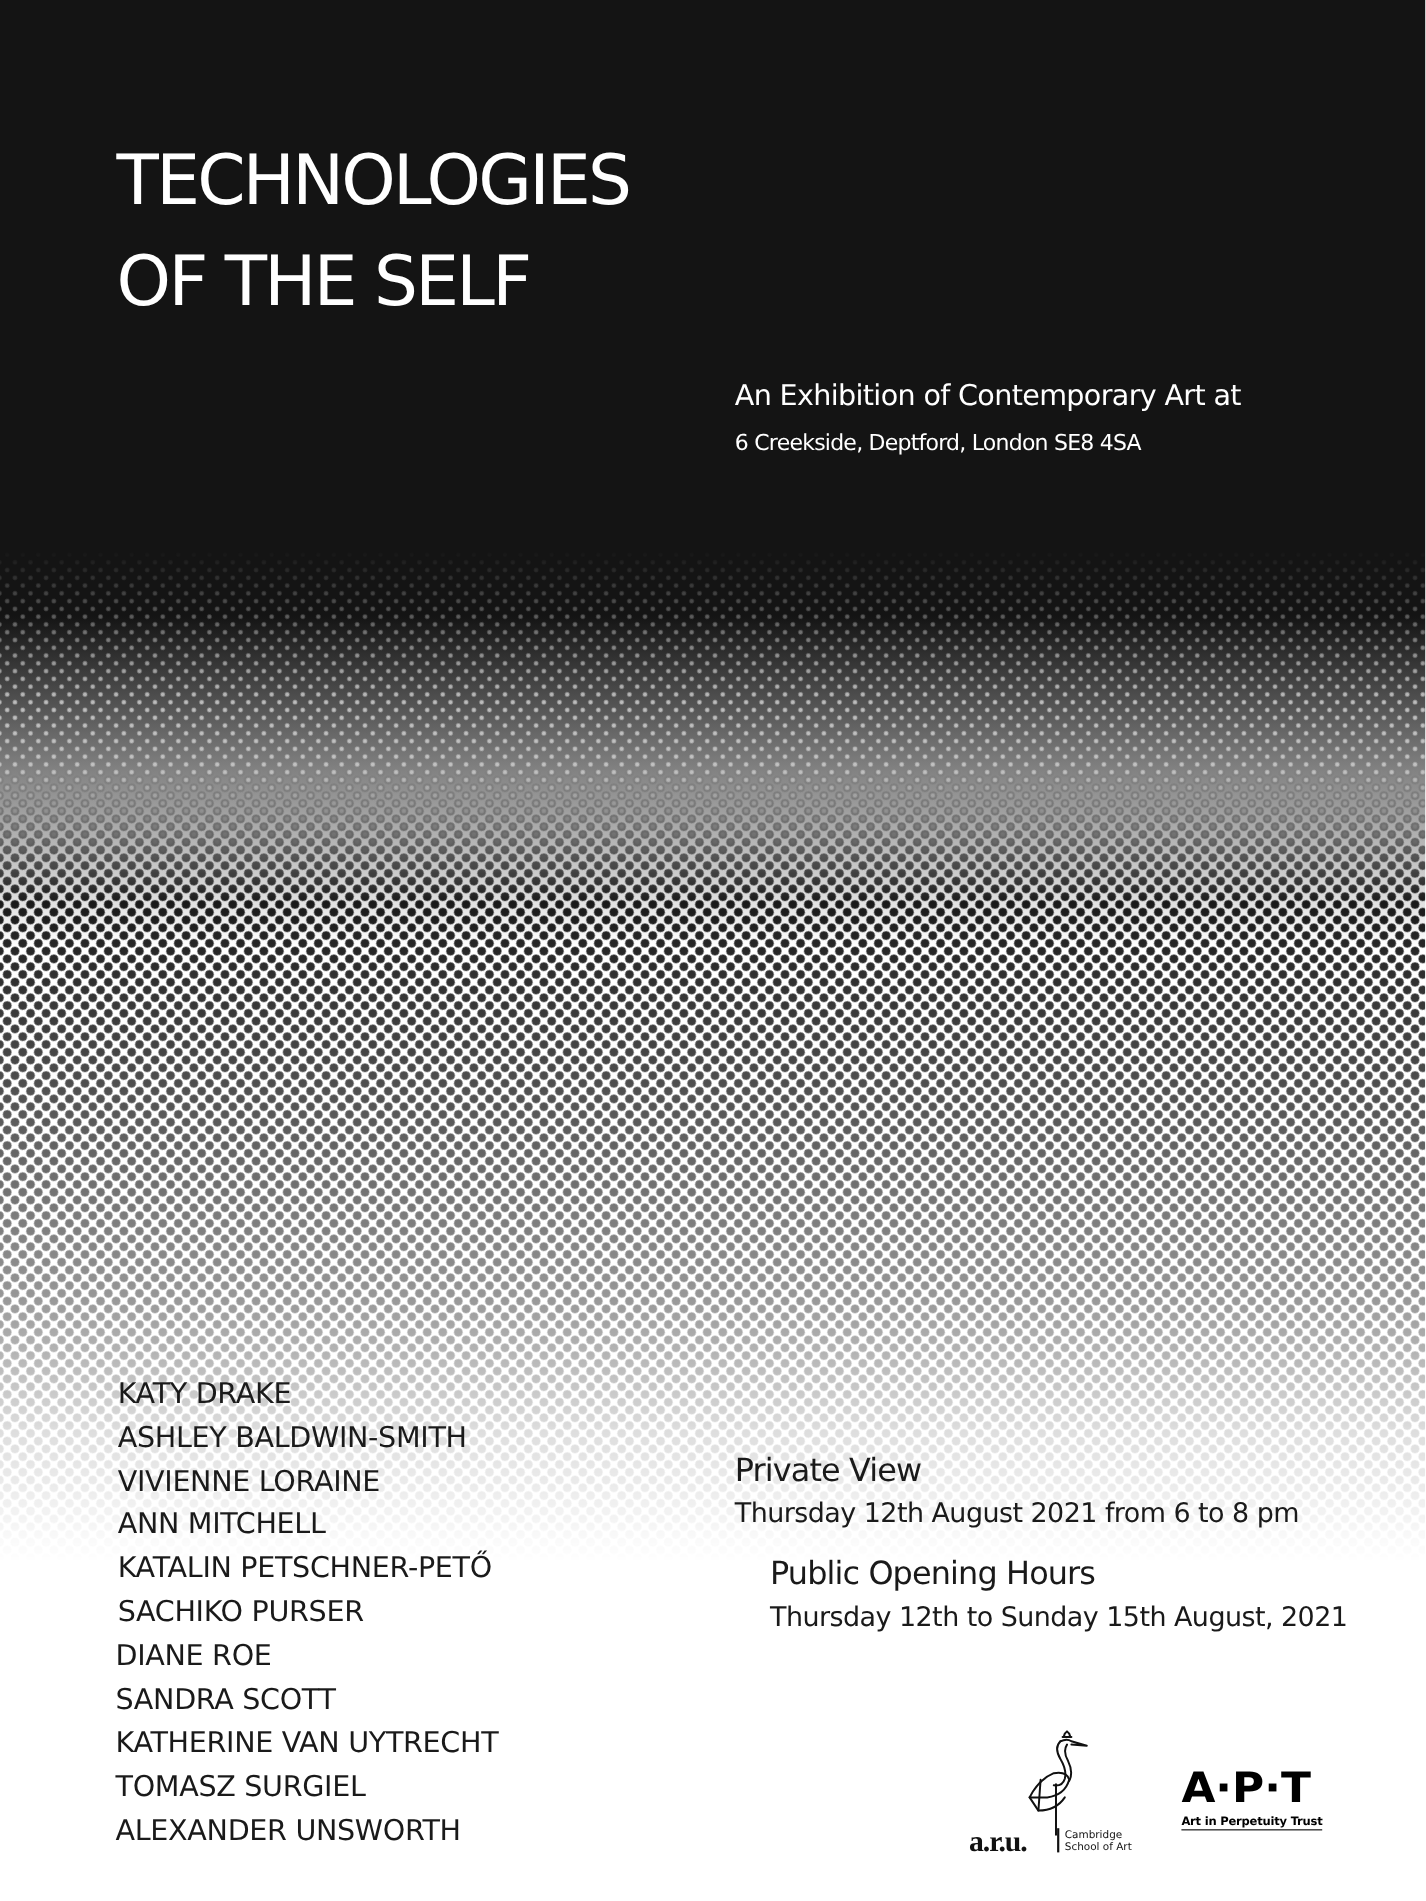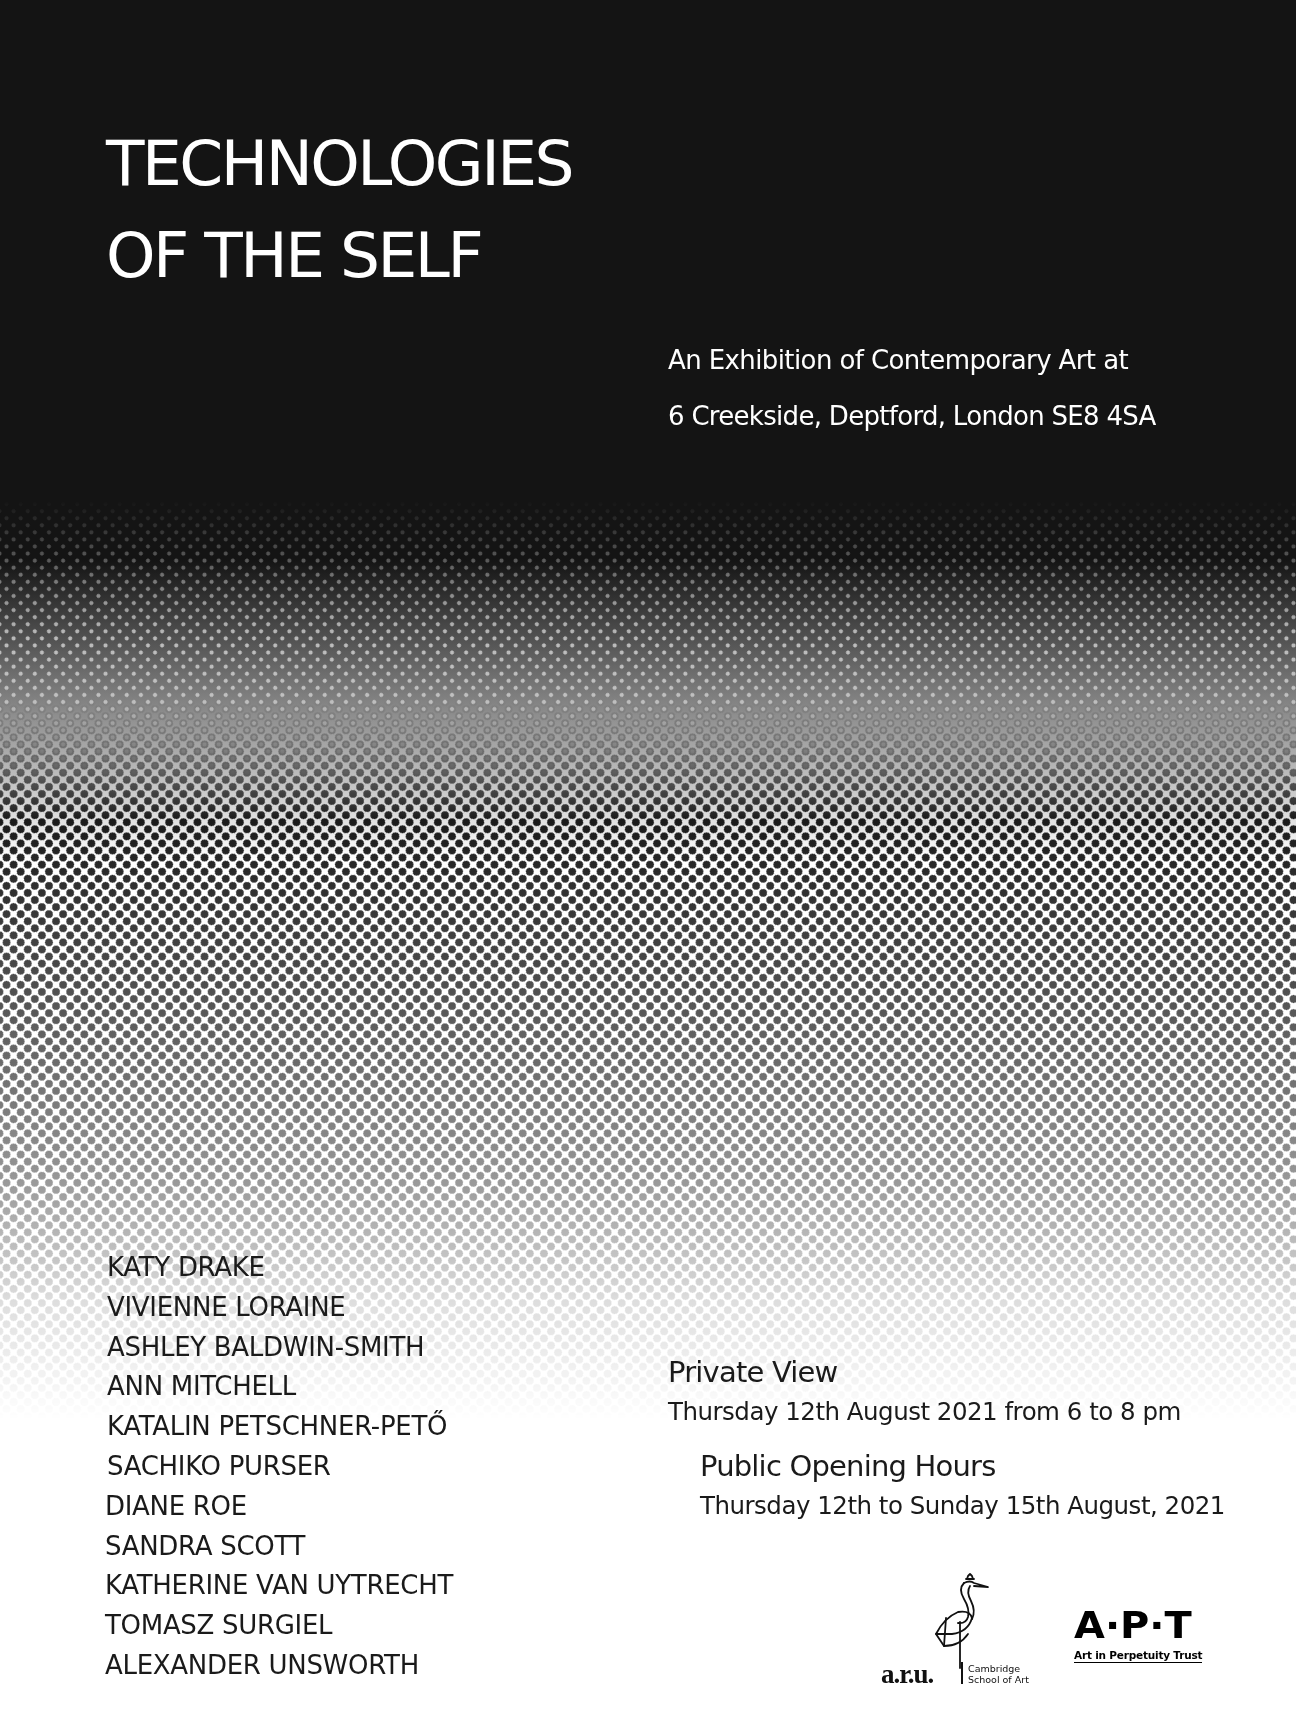--- a/index.html
+++ b/index.html
@@ -47,27 +47,27 @@
       font-size: 63px; line-height: 92px; letter-spacing: -2.5px;
     }
     .title div { white-space: nowrap; }
 
     .venue { position: absolute; left: 668px; top: 342px; color: #ffffff; }
     .venue .line1 { font-size: 26px; letter-spacing: -0.6px; line-height: 36px; white-space: nowrap; }
     .venue .line2 { margin-top: 8px; white-space: nowrap; line-height: 56px; }
     .venue .apt-big { font-size: 50px; letter-spacing: -1.5px; }
     .venue .gallery { font-size: 30px; letter-spacing: -0.8px; margin-left: 6px; }
     .venue .trust { font-size: 25px; letter-spacing: -1px; }
-    .venue .line3 { margin-top: 18px; font-size: 26px; letter-spacing: -0.7px; line-height: 40px; white-space: nowrap; }
+    .venue .line3 { margin-top: 4px; font-size: 20px; letter-spacing: -0.7px; line-height: 40px; white-space: nowrap; }
 
     .artists { position: absolute; left: 107px; top: 1248px; color: #1a1a1a; }
     .artists .artist { font-size: 26px; line-height: 39.8px; letter-spacing: -0.3px; white-space: nowrap; }
     .artists .artist.shift { margin-left: -2px; }
 
-    .info { position: absolute; left: 668px; top: 1352px; color: #1a1a1a; }
+    .info { position: absolute; left: 668px; top: 1316px; color: #1a1a1a; }
     .info .heading { font-size: 29px; line-height: 40px; letter-spacing: -0.8px; white-space: nowrap; }
     .info .detail { font-size: 24.5px; line-height: 40px; letter-spacing: -0.5px; white-space: nowrap; }
     .info .block2 { margin-top: 14px; margin-left: 32px; }
 
     .logos { position: absolute; left: 870px; top: 1570px; width: 360px; height: 120px; }
     .aru { position: absolute; left: 0; top: 0; width: 180px; height: 120px; }
     .aru svg { position: absolute; left: 60px; top: 2px; }
     .aru .aru-text {
       position: absolute; left: 11px; top: 89px;
       font-family: Liberation Serif, serif; font-weight: bold; font-size: 27px; letter-spacing: -1px; color: #111;
@@ -105,22 +105,22 @@
     <div>OF THE SELF</div>
   </div>
 
   <div class="venue">
     <div class="line1">An Exhibition of Contemporary Art at</div>
     <div class="line3">6 Creekside, Deptford, London SE8 4SA</div>
   </div>
 
   <div class="artists">
     <div class="artist">KATY DRAKE</div>
+    <div class="artist">ASHLEY BALDWIN-SMITH</div>
     <div class="artist">VIVIENNE LORAINE</div>
-    <div class="artist">ASHLEY BALDWIN-SMITH</div>
     <div class="artist">ANN MITCHELL</div>
     <div class="artist">KATALIN PETSCHNER-PETŐ</div>
     <div class="artist">SACHIKO PURSER</div>
     <div class="artist shift">DIANE ROE</div>
     <div class="artist shift">SANDRA SCOTT</div>
     <div class="artist shift">KATHERINE VAN UYTRECHT</div>
     <div class="artist shift">TOMASZ SURGIEL</div>
     <div class="artist shift">ALEXANDER UNSWORTH</div>
   </div>
 

